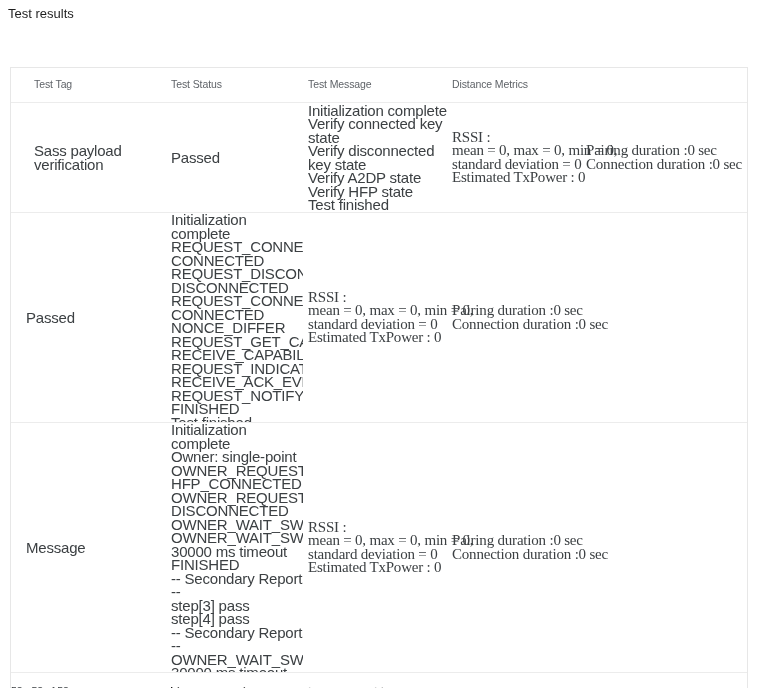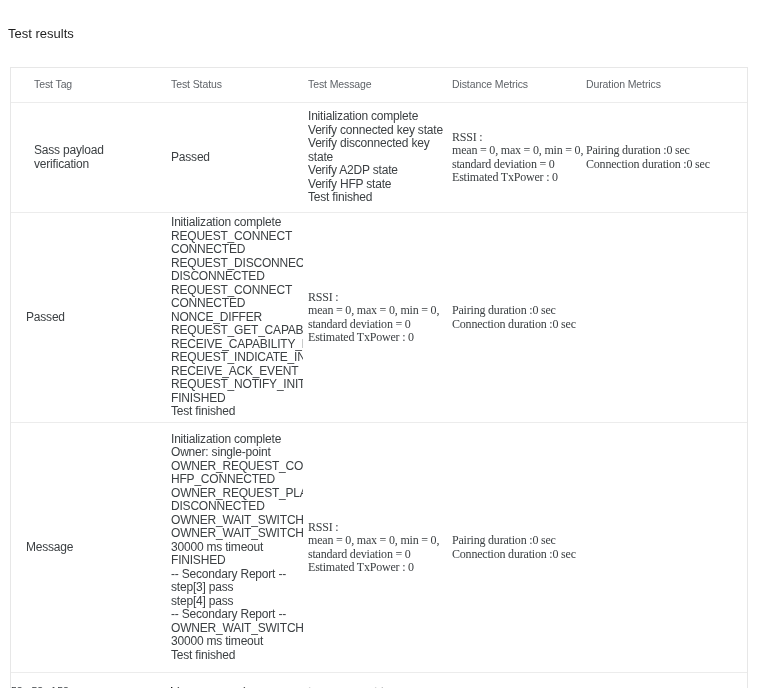--- a/index.html
+++ b/index.html
@@ -10,21 +10,20 @@
     color: #3c4043;
     overflow: hidden;
   }
   .page-title {
     position: absolute;
     left: 8px; top: 6px;
     font-size: 13px;
     font-weight: 500;
     color: #1f1f1f;
     letter-spacing: 0;
-    margin-top: 20px;
   }
   .table-card {
     position: absolute;
     left: 10px; top: 40px;
     width: 738px;
     background: #fff;
     border: 1px solid #e7e7e7;
     border-bottom-color: #d9d9d9;
     margin-top: 27px;
   }
@@ -39,21 +38,21 @@
     color: #5f6368;
     letter-spacing: -0.1px;
   }
   .row { border-bottom: 1px solid #ececec; }
   .row:last-of-type { border-bottom: none; }
   .row-1 { height: 110px; }
   .row-2 { height: 210px; }
   .row-3 { height: 250px; }
   .cell {
     padding-left: 15px;
-    font-size: 12px;
+    font-size: 15px;
     line-height: 13.5px;
     letter-spacing: -0.2px;
     color: #3c4043;
   }
   .cell.c1 { padding-left: 23px; }
   .cell.c-message {
     white-space: pre-line;
     overflow: hidden;
     margin-right: -10px;
     max-height: 100%;
@@ -93,21 +92,20 @@
 
 <div class="page-title">Test results</div>
 
 <div class="table-card">
 
   <div class="trow thead">
     <div class="cell c1">Test Tag</div>
     <div class="cell">Test Status</div>
     <div class="cell">Test Message</div>
     <div class="cell">Distance Metrics</div>
-    <div class="cell">Duration Metrics</div>
   </div>
 
   <div class="trow row row-1">
     <div class="cell c1">Sass payload verification</div>
     <div class="cell">Passed</div>
     <div class="cell c-message">Initialization complete
 Verify connected key state
 Verify disconnected key state
 Verify A2DP state
 Verify HFP state

